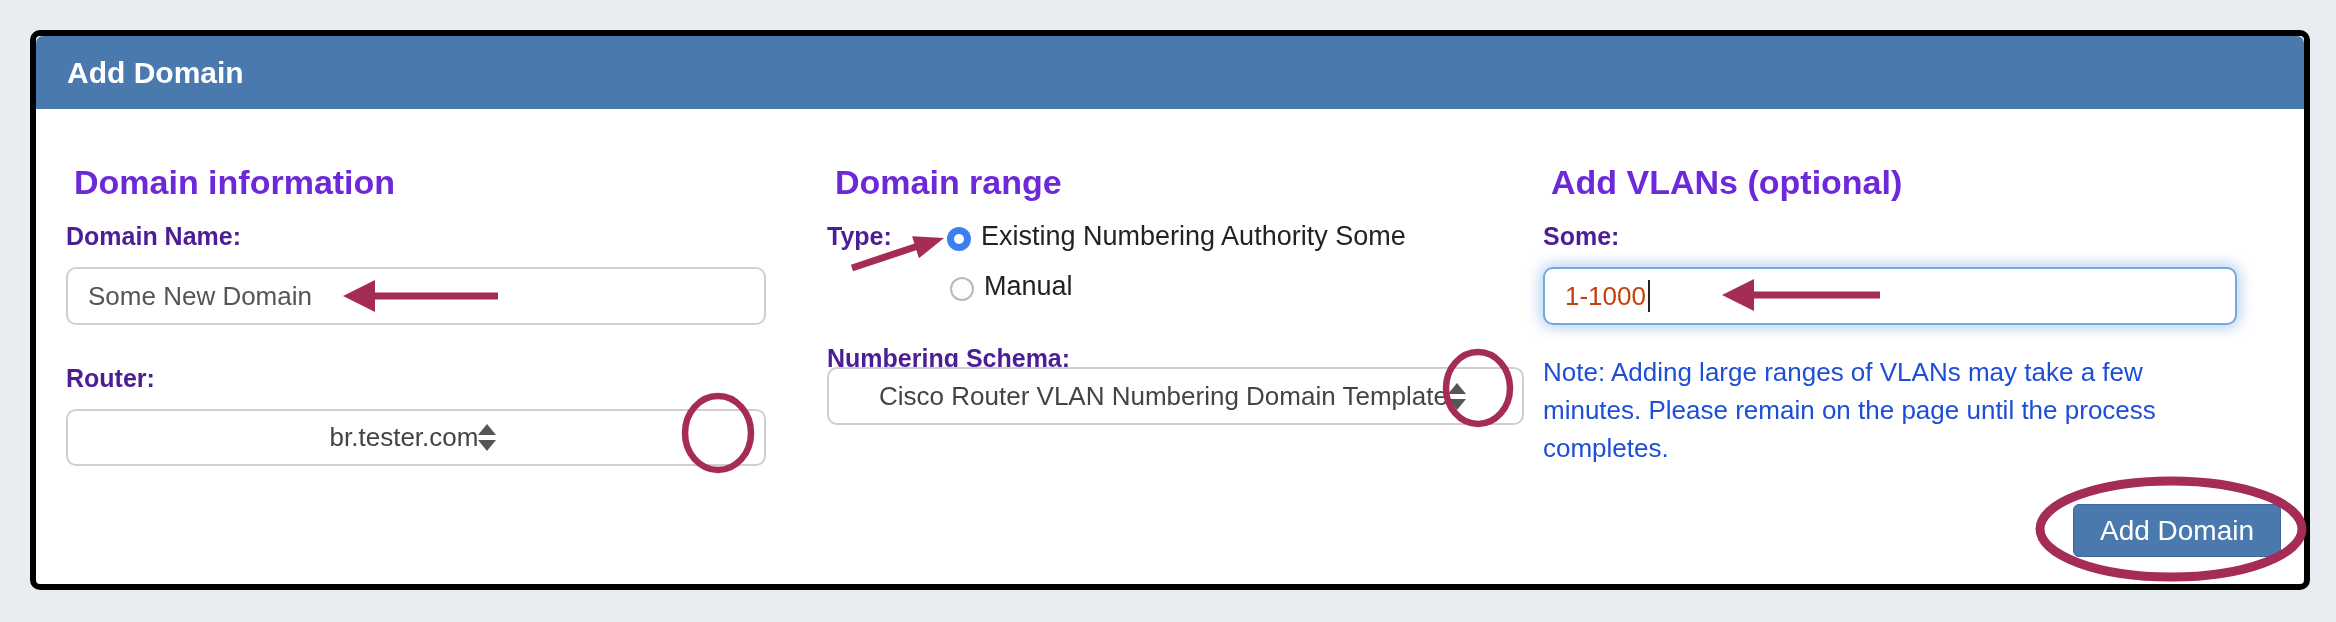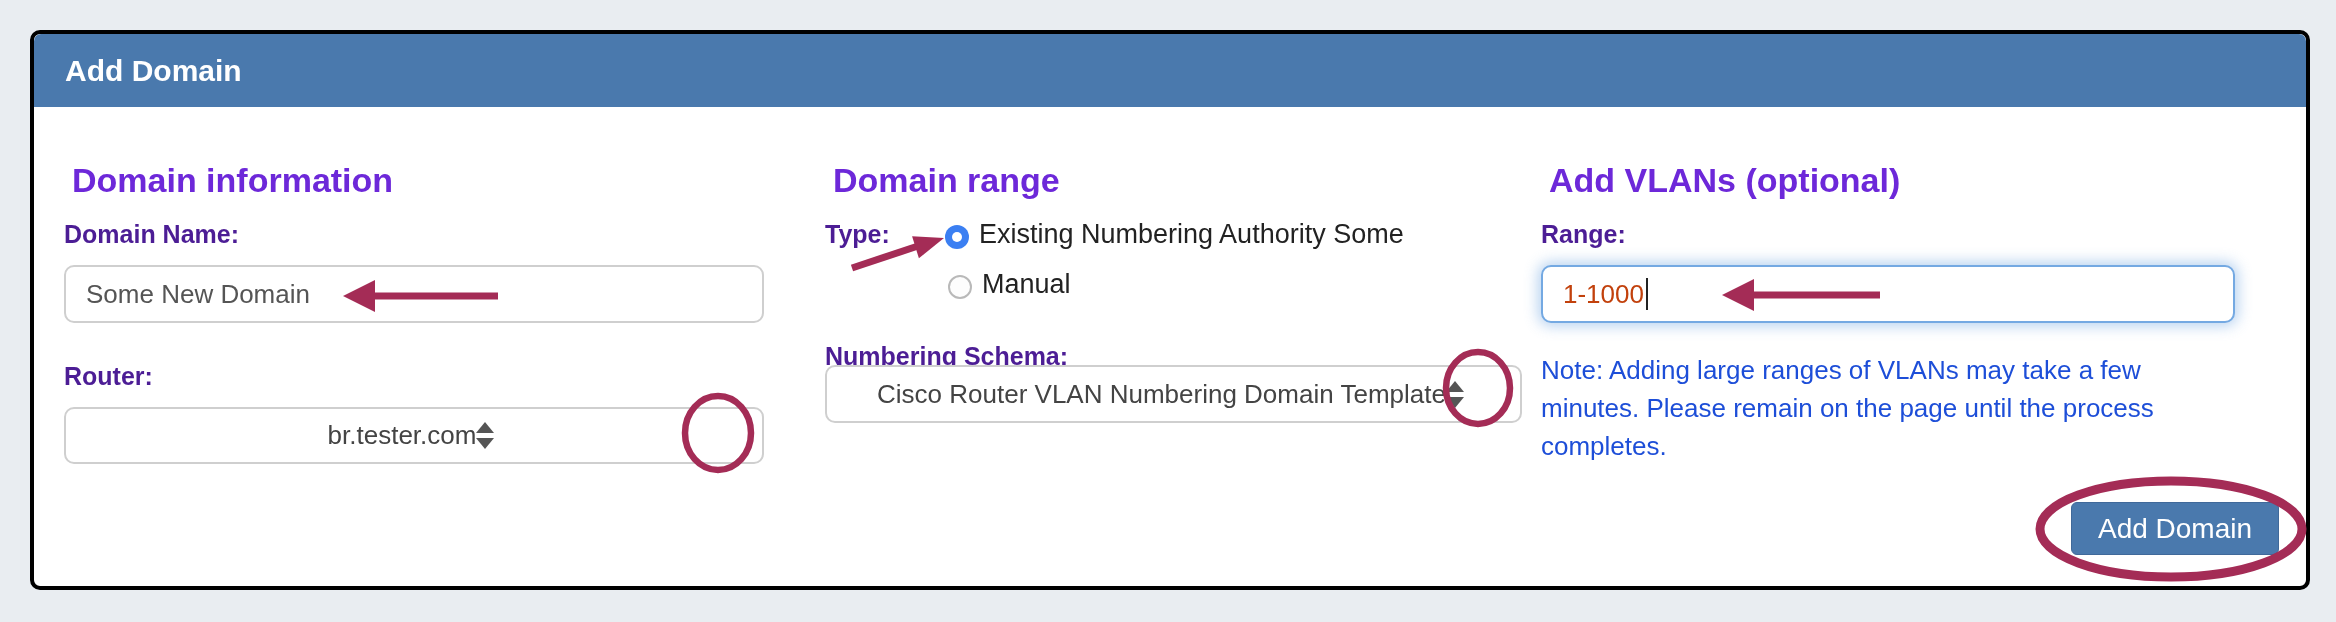--- a/index.html
+++ b/index.html
@@ -4,21 +4,21 @@
 <style>
   html,body{margin:0;padding:0;}
   body{
     width:2336px;height:622px;position:relative;overflow:hidden;
     background:#e9edf1;
     font-family:"Liberation Sans",sans-serif;
     -webkit-font-smoothing:antialiased;
   }
   .panel{
     position:absolute;left:30px;top:30px;width:2280px;height:560px;
-    background:#ffffff;border:4px solid #000000;border-radius:10px;
+    background:#ffffff;border:6px solid #000000;border-radius:10px;
     box-sizing:border-box;
   }
   .panel-header{
     height:73px;background:#4a79ad;border-radius:7px 7px 0 0;
     display:flex;align-items:center;padding-left:31px;
   }
   .panel-title{color:#ffffff;font-size:30px;font-weight:bold;}
   .panel-body{position:absolute;left:0;top:73px;right:0;bottom:0;}
 
   .sec{position:absolute;top:44px;margin:8px;font-size:34px;font-weight:600;color:#6d28d9;line-height:42px;}
@@ -94,21 +94,21 @@
     <label class="lbl c2" style="top:233px">Numbering Schema:</label>
     <div class="select c2" style="top:258px;width:697px">
       <span class="select-text">Cisco Router VLAN Numbering Domain Template</span>
       <span class="caret-icon">
           <span class="caret-up"></span>
           <span class="caret-down"></span>
         </span>
     </div>
 
     <h2 class="sec c3">Add VLANs (optional)</h2>
-    <label class="lbl c3" style="top:111px">Range:</label>
+    <label class="lbl c3" style="top:111px">Some:</label>
     <div class="field focused c3" style="top:158px;width:694px">
       <span class="field-text">1-1000</span>
         <span class="text-cursor"></span>
     </div>
     <p class="note c3" style="top:244px;width:700px">Note: Adding large ranges of VLANs may take a few minutes. Please remain on the page until the process completes.</p>
     <button class="btn-primary" style="left:2037px;top:395px">Add Domain</button>
 
   </div>
 </section>
 

